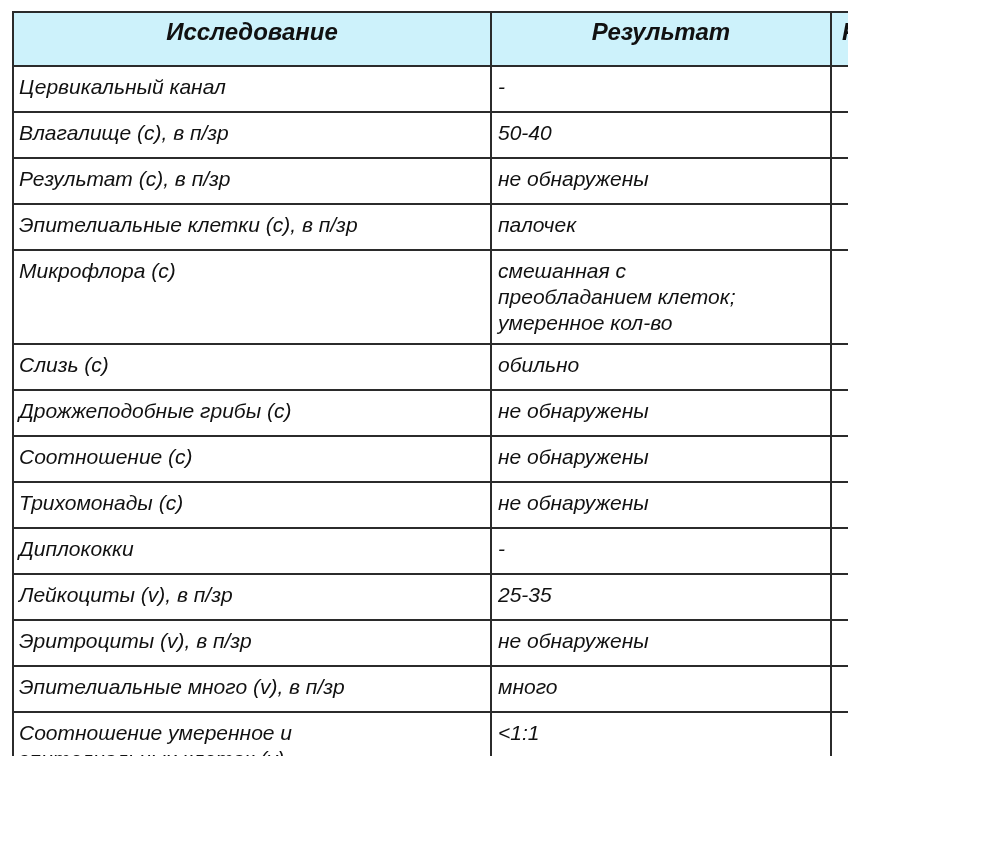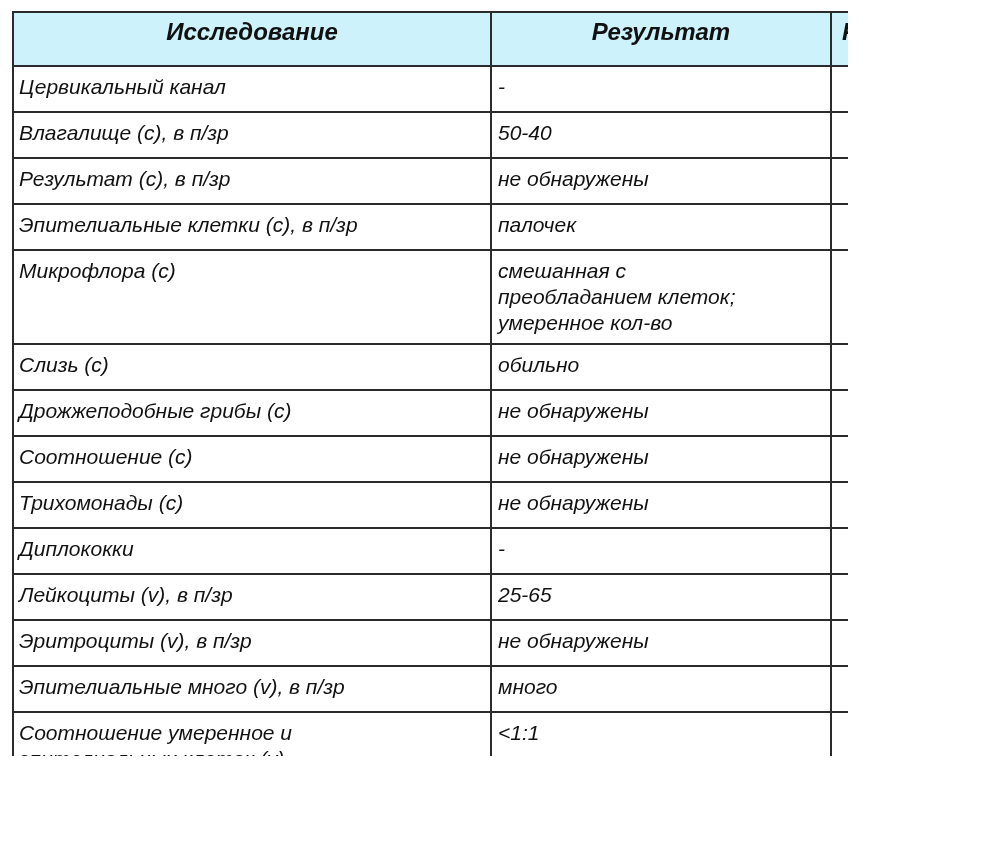--- a/index.html
+++ b/index.html
@@ -195,21 +195,21 @@
             <td class="cell-result">
               <span class="line">-</span>
             </td>
             <td class="cell-ref"></td>
           </tr>
           <tr>
             <td class="cell-study">
               <span class="line">Лейкоциты (v), в п/зр</span>
             </td>
             <td class="cell-result">
-              <span class="line">25-65</span>
+              <span class="line">25-35</span>
             </td>
             <td class="cell-ref"></td>
           </tr>
           <tr>
             <td class="cell-study">
               <span class="line">Эритроциты (v), в п/зр</span>
             </td>
             <td class="cell-result">
               <span class="line">не обнаружены</span>
             </td>

